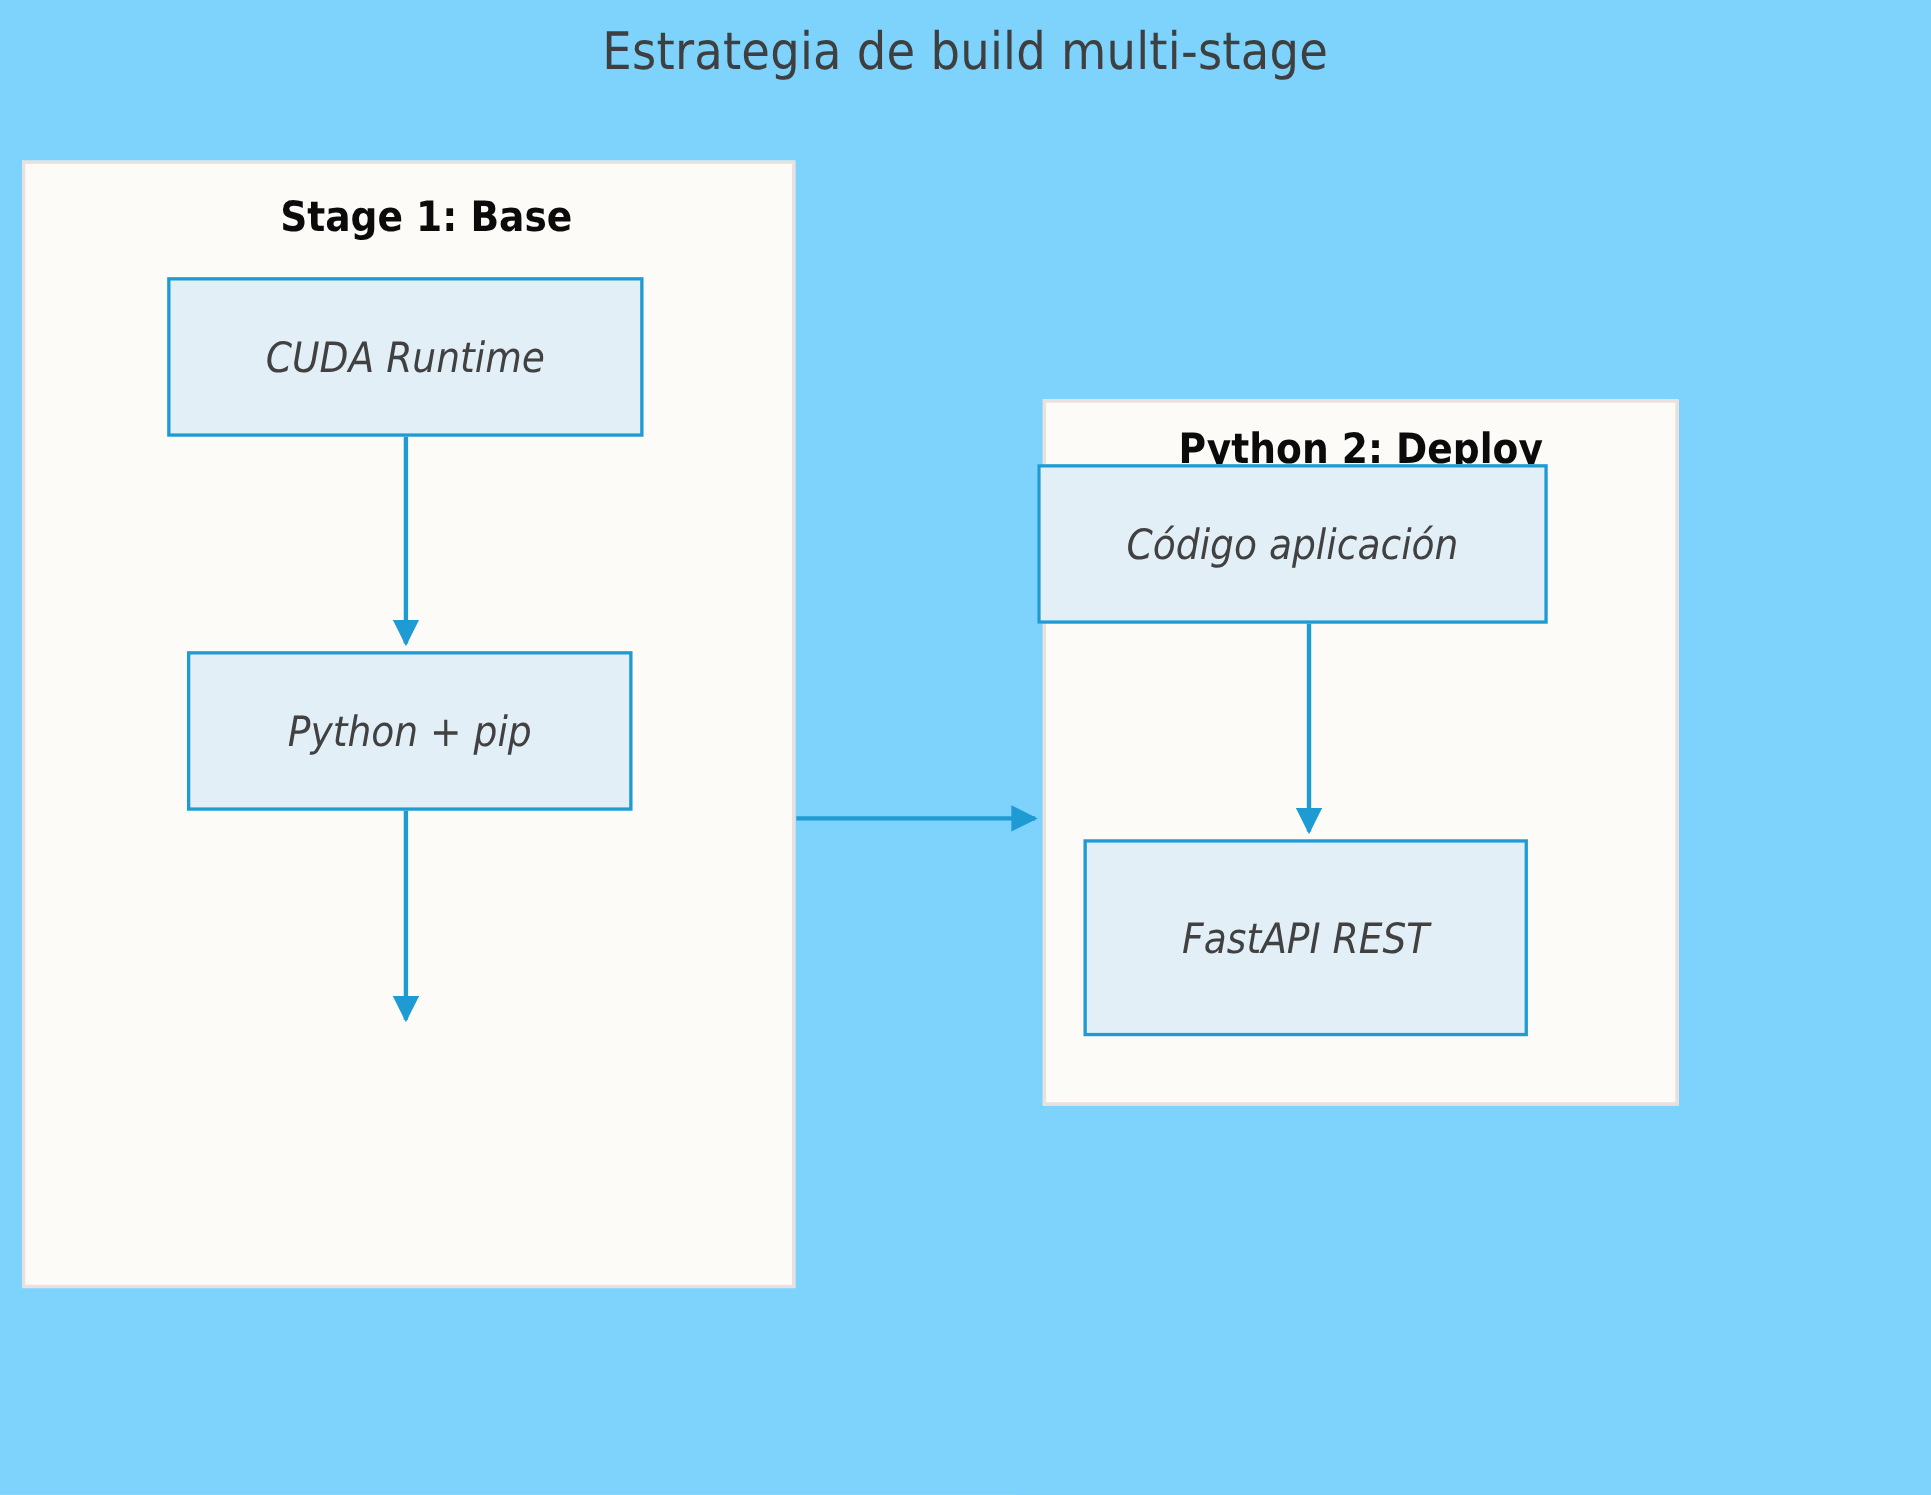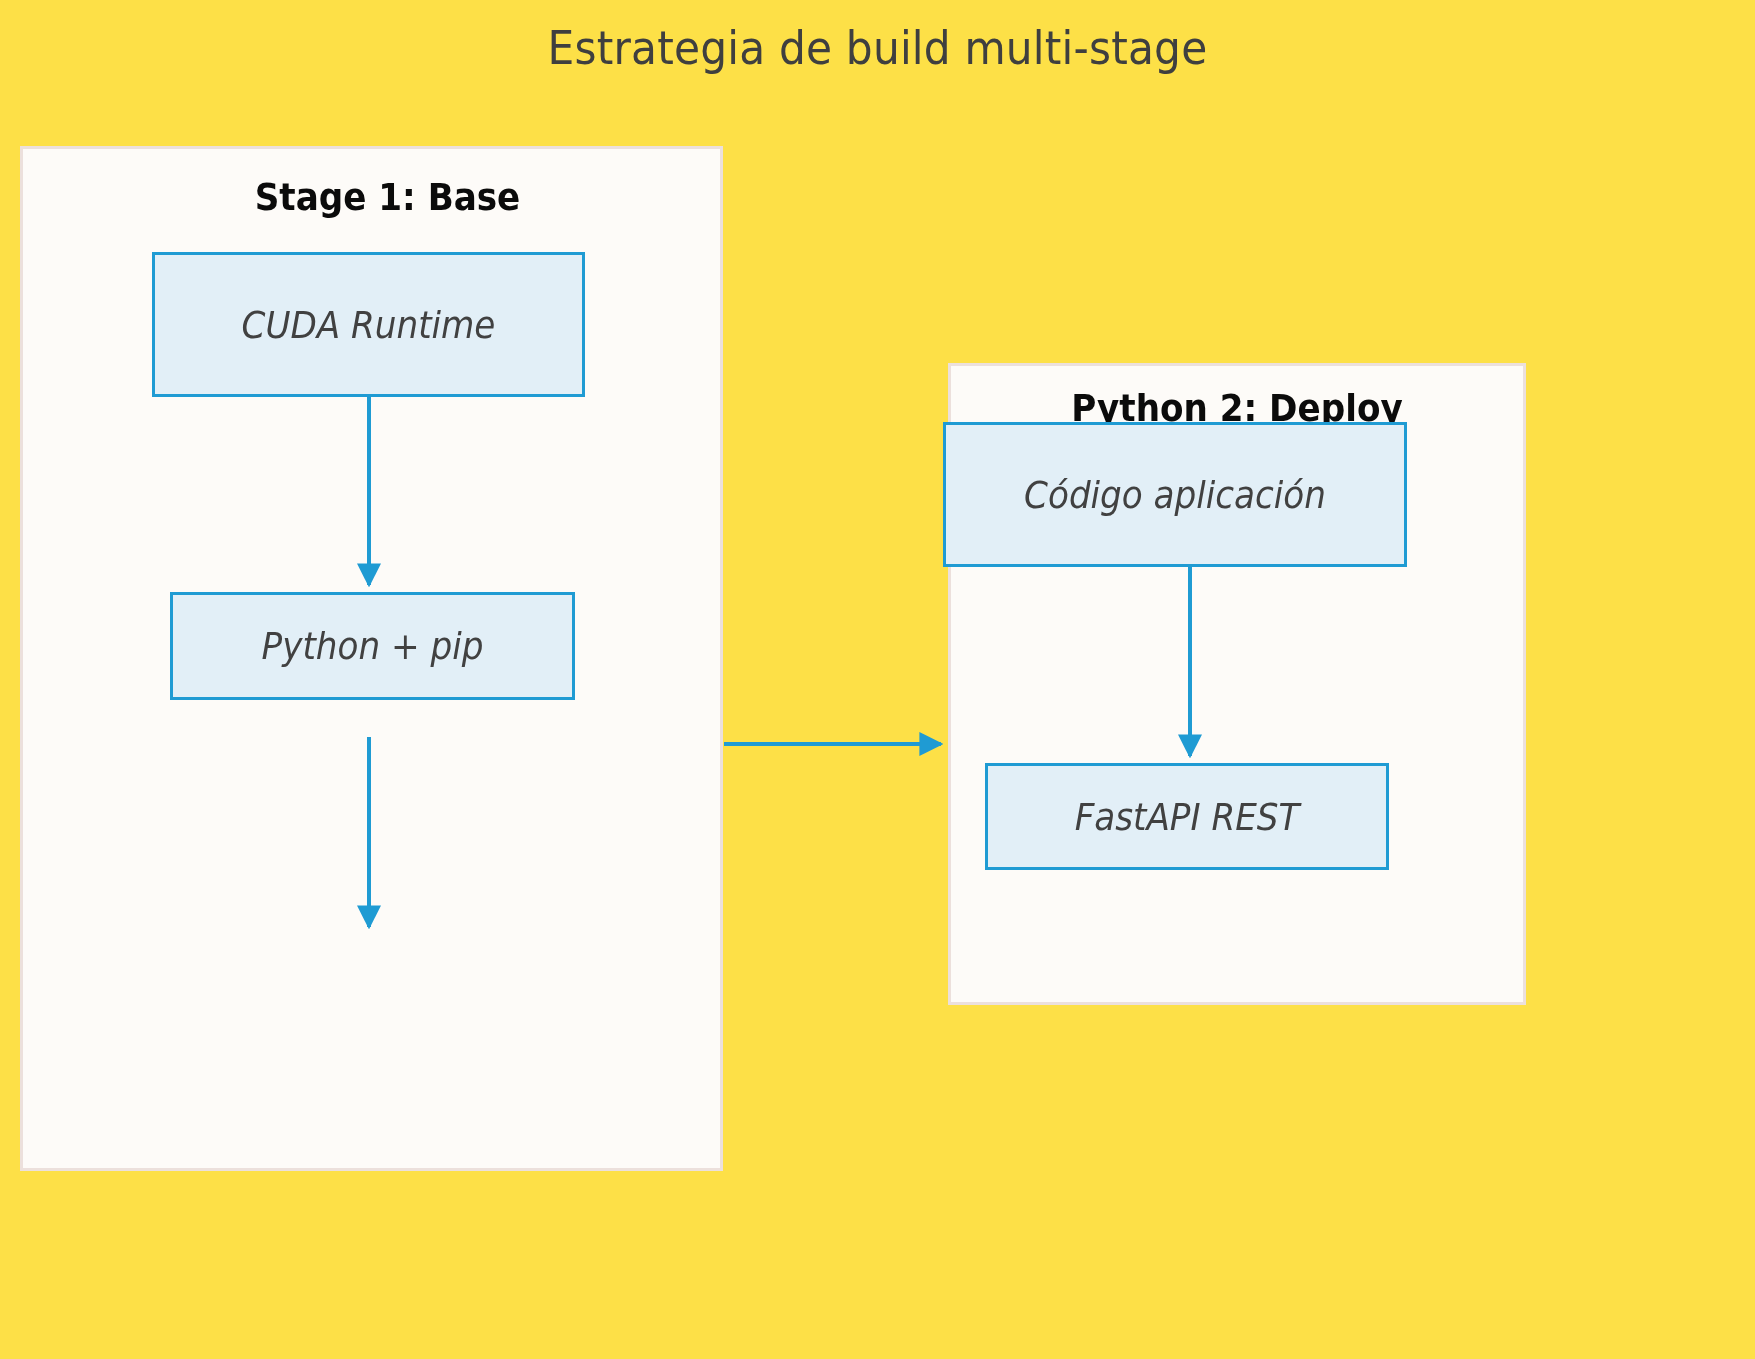--- a/index.html
+++ b/index.html
@@ -10,21 +10,21 @@
   body {
     width: 1755px;
     height: 1359px;
     font-family: "DejaVu Sans Condensed", "Liberation Sans", sans-serif;
     overflow: hidden;
   }
   #canvas {
     position: relative;
     width: 1755px;
     height: 1359px;
-    background: #fde047;
+    background: #7dd3fc;
   }
   #title {
     position: absolute;
     left: 0;
     top: 20px;
     width: 1755px;
     text-align: center;
     font-size: 47px;
     color: #3f3f3f;
     letter-spacing: 0.2px;
@@ -85,30 +85,30 @@
   </div>
 
   <div class="stage-container" style="left:948px; top:363px; width:578px; height:642px;">
     <div class="stage-label" style="top:20px;">Python 2: Deploy</div>
   </div>
 
   <div class="node-box" style="left:152px; top:252px; width:433px; height:145px;">
     <span class="node-label">CUDA Runtime</span>
   </div>
 
-  <div class="node-box" style="left:170px; top:592px; width:405px; height:108px;">
+  <div class="node-box" style="left:170px; top:592px; width:405px; height:145px;">
     <span class="node-label">Python + pip</span>
   </div>
 
 
   <div class="node-box" style="left:943px; top:422px; width:464px; height:145px;">
     <span class="node-label">Código aplicación</span>
   </div>
 
-  <div class="node-box" style="left:985px; top:763px; width:404px; height:107px;">
+  <div class="node-box" style="left:985px; top:763px; width:404px; height:179px;">
     <span class="node-label">FastAPI REST</span>
   </div>
 
   <svg class="arrows" viewBox="0 0 1755 1359">
     <defs>
       <marker id="ah" viewBox="0 0 10 10" refX="9" refY="5" markerWidth="6" markerHeight="6" orient="auto-start-reverse">
         <path d="M 0 0 L 10 5 L 0 10 z" fill="#1f9bd3"></path>
       </marker>
     </defs>
 

